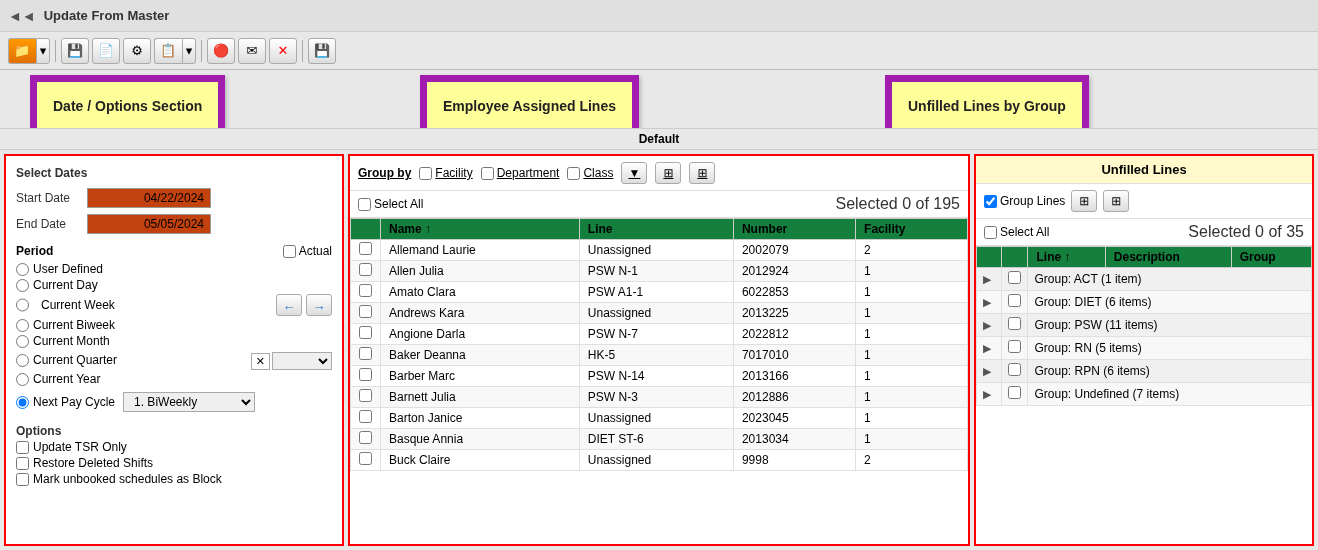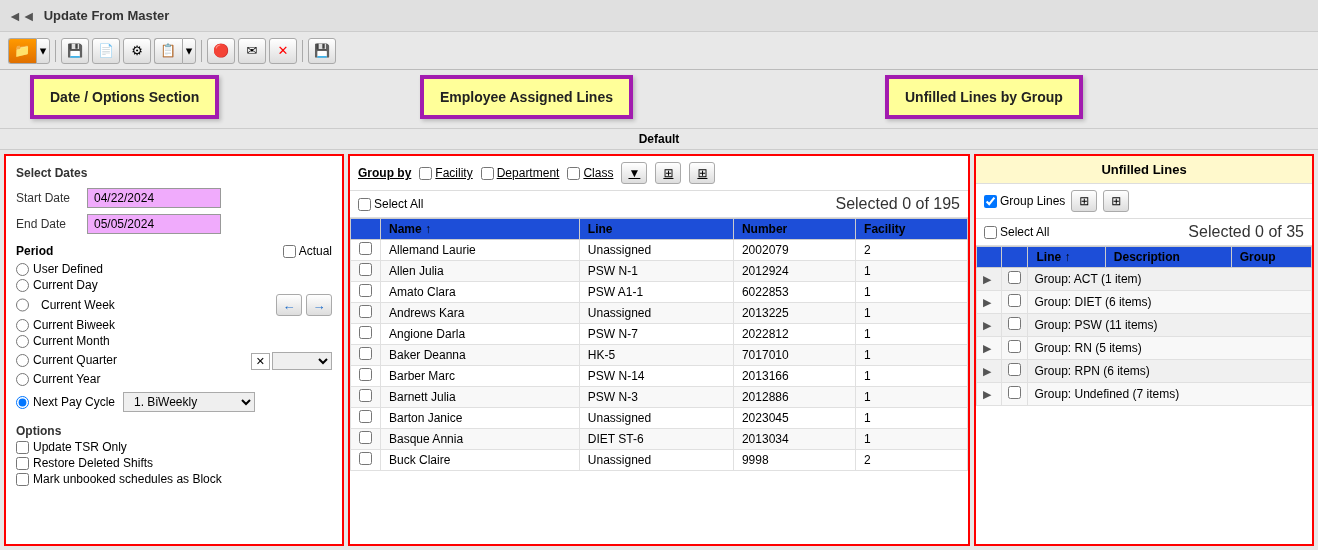--- a/index.html
+++ b/index.html
@@ -13,36 +13,36 @@
     .title-text { font-size: 13px; font-weight: bold; color: #333; }
     
     
     .toolbar { display: flex; align-items: center; background: #e8e8e8; padding: 4px 8px; height: 38px; border-bottom: 1px solid #bbb; gap: 3px; }
     .toolbar-btn { width: 28px; height: 26px; border: 1px solid #aaa; background: linear-gradient(to bottom, #fff, #ddd); border-radius: 3px; cursor: pointer; display: flex; align-items: center; justify-content: center; font-size: 13px; }
     .toolbar-btn.orange { background: linear-gradient(to bottom, #f90, #e07000); color: white; }
     .toolbar-separator { width: 1px; height: 22px; background: #aaa; margin: 0 2px; }
     .toolbar-dropdown { display: flex; }
     .toolbar-btn-main { border-radius: 3px 0 0 3px; border-right: none; }
     .toolbar-btn-arrow { border-radius: 0 3px 3px 0; width: 14px; }
-    .floating-label-box { position: absolute; background: #ffff99; border: 4px solid #a21caf; padding: 10px 16px; font-size: 14px; font-weight: bold; color: #222; box-shadow: 2px 2px 4px rgba(0,0,0,0.2); }
+    .floating-label-box { position: absolute; background: #ffff99; border: 7px solid #a21caf; padding: 16px 16px; font-size: 14px; font-weight: bold; color: #222; box-shadow: 2px 2px 4px rgba(0,0,0,0.2); }
     .label-employee { left: 420px; top: 5px; }
     .label-unfilled { left: 885px; top: 5px; }
     .label-date { left: 30px; top: 5px; }
     
     
     .content-area { display: flex; flex: 1; gap: 0; padding: 4px; overflow: hidden; }
     
     
     .left-panel { width: 340px; min-width: 340px; border: 2px solid red; background: white; padding: 10px; display: flex; flex-direction: column; gap: 6px; overflow: hidden; }
     
     .section-title { font-weight: bold; font-size: 12px; color: #333; margin-bottom: 2px; }
     
     .date-row { display: flex; align-items: center; gap: 6px; }
     .date-label { width: 65px; font-size: 12px; color: #333; }
-    .date-input { background: #f0abfc; border: 1px solid #999; padding: 2px 6px; font-size: 12px; width: 134px; }
+    .date-input { background: #c2410c; border: 1px solid #999; padding: 2px 6px; font-size: 12px; width: 124px; text-align: right; }
     
     .period-section { margin-top: 4px; }
     .period-header { display: flex; align-items: center; justify-content: space-between; }
     .period-title { font-weight: bold; font-size: 12px; }
     .actual-cb { display: flex; align-items: center; gap: 3px; font-size: 12px; }
     
     .radio-group { display: flex; flex-direction: column; gap: 2px; margin-top: 4px; }
     .radio-row { display: flex; align-items: center; gap: 4px; font-size: 12px; }
     .radio-row input[type=radio] { margin: 0; }
     
@@ -67,21 +67,21 @@
     .employees-toolbar { display: flex; align-items: center; gap: 8px; padding: 6px 8px; border-bottom: 1px solid #ddd; flex-wrap: wrap; text-decoration: underline; }
     .group-by-label { font-size: 12px; font-weight: bold; }
     .cb-label { display: flex; align-items: center; gap: 3px; font-size: 12px; }
     .icon-btn { width: 26px; height: 22px; border: 1px solid #aaa; background: linear-gradient(to bottom, #fff, #ddd); border-radius: 3px; cursor: pointer; display: flex; align-items: center; justify-content: center; font-size: 12px; }
     
     .select-all-row { display: flex; align-items: center; justify-content: space-between; padding: 4px 8px; border-bottom: 1px solid #ddd; }
     .select-count { font-size: 16px; color: #333; }
     
     .table-container { flex: 1; overflow-y: auto; }
     table { width: 100%; border-collapse: collapse; font-size: 12px; }
-    th { background: #1d4ed8; border: 1px solid #ccc; padding: 3px 8px; text-align: left; font-weight: bold; position: sticky; top: 0; }
+    th { background: #15803d; border: 1px solid #ccc; padding: 3px 8px; text-align: left; font-weight: bold; position: sticky; top: 0; }
     td { border: 1px solid #e0e0e0; padding: 2px 8px; }
     tr:nth-child(even) td { background: #f8f8f8; }
     .cb-cell { width: 24px; text-align: center; }
     
     
     .right-panel { width: 340px; min-width: 340px; border: 2px solid red; background: white; display: flex; flex-direction: column; overflow: hidden; }
     
     .unfilled-toolbar { display: flex; align-items: center; gap: 6px; padding: 6px 8px; border-bottom: 1px solid #ddd; }
     
     .unfilled-table { flex: 1; overflow-y: auto; }

